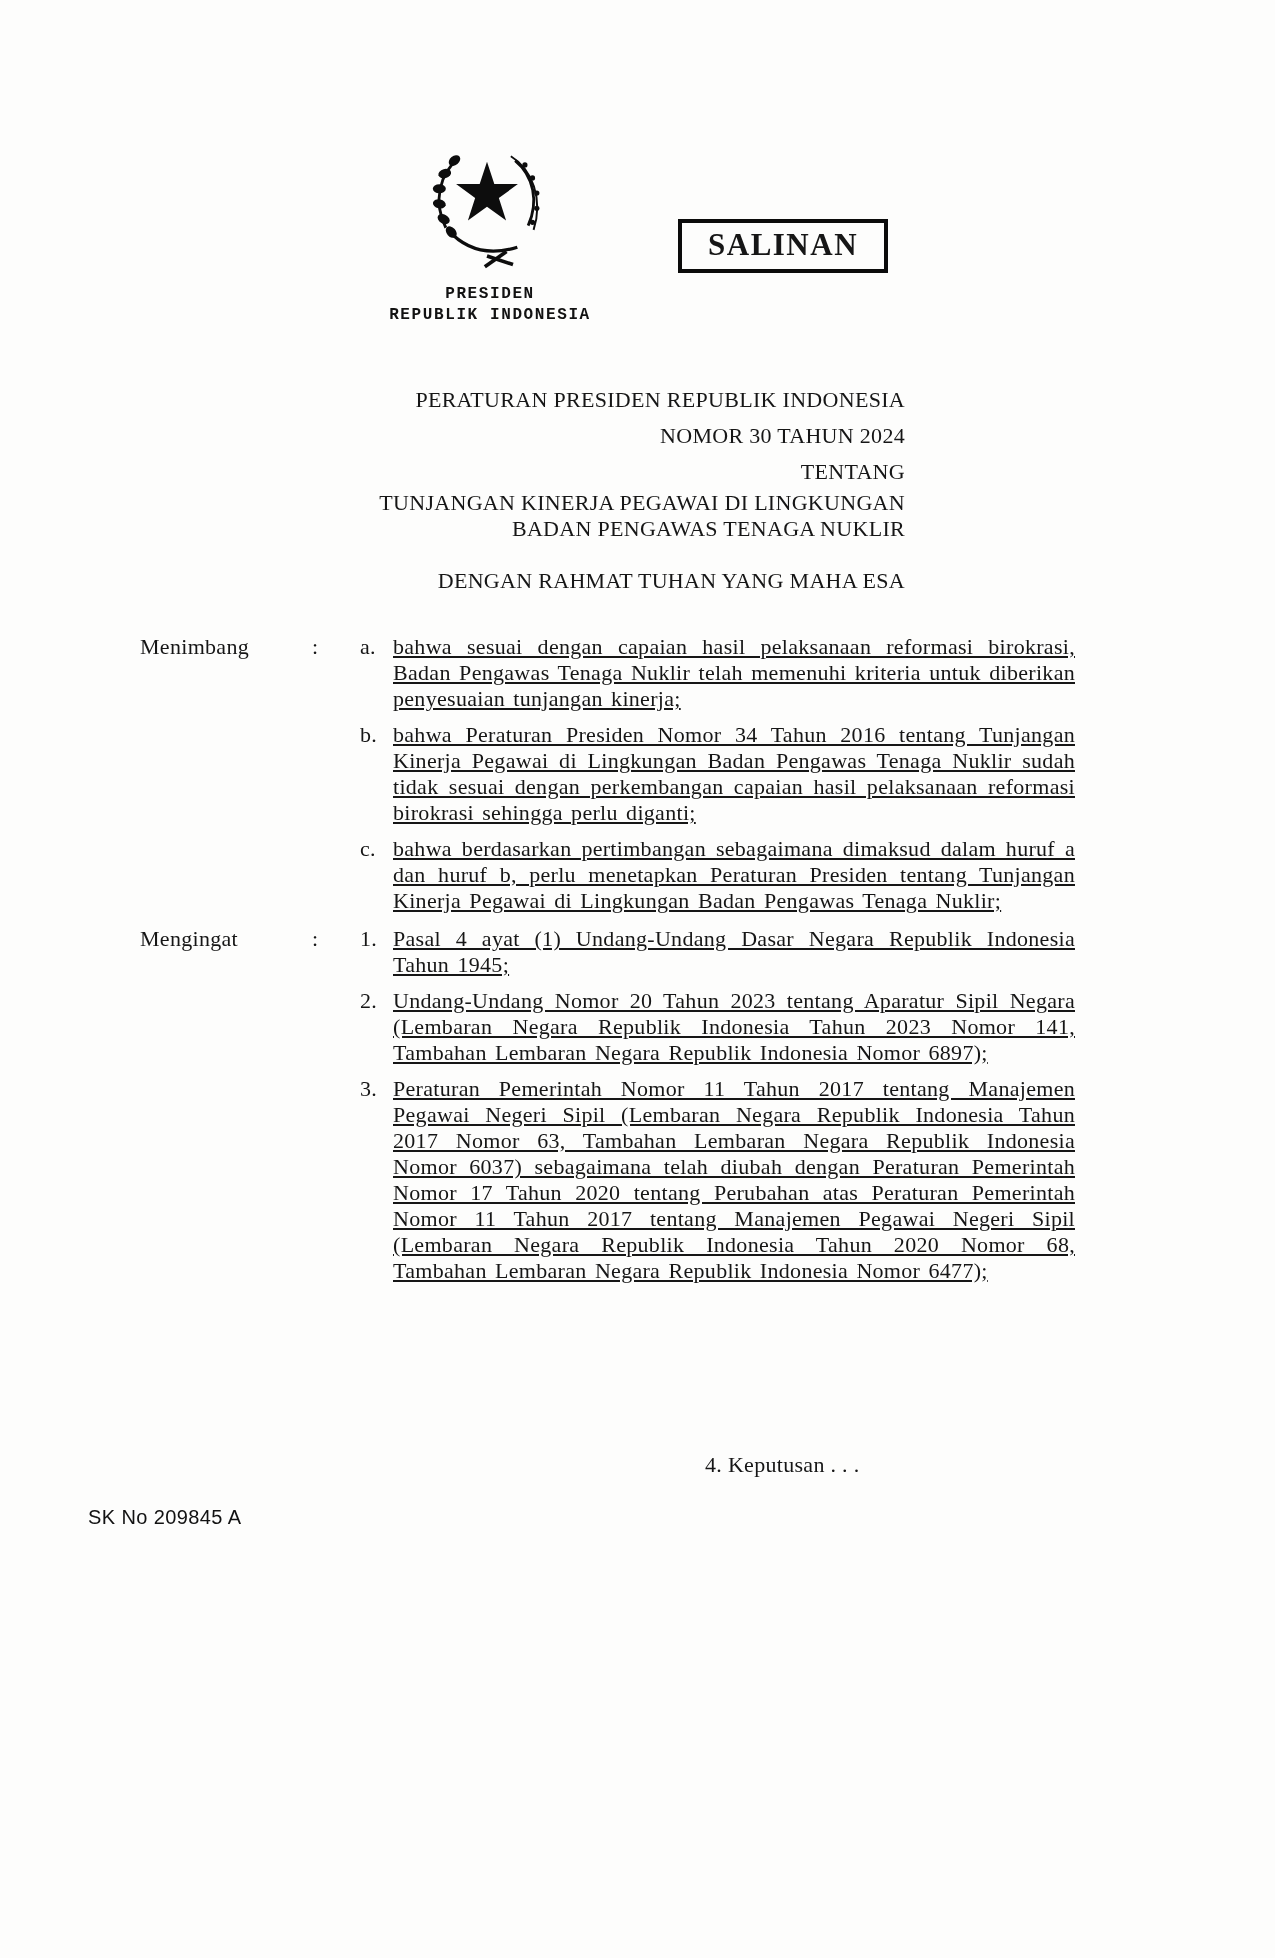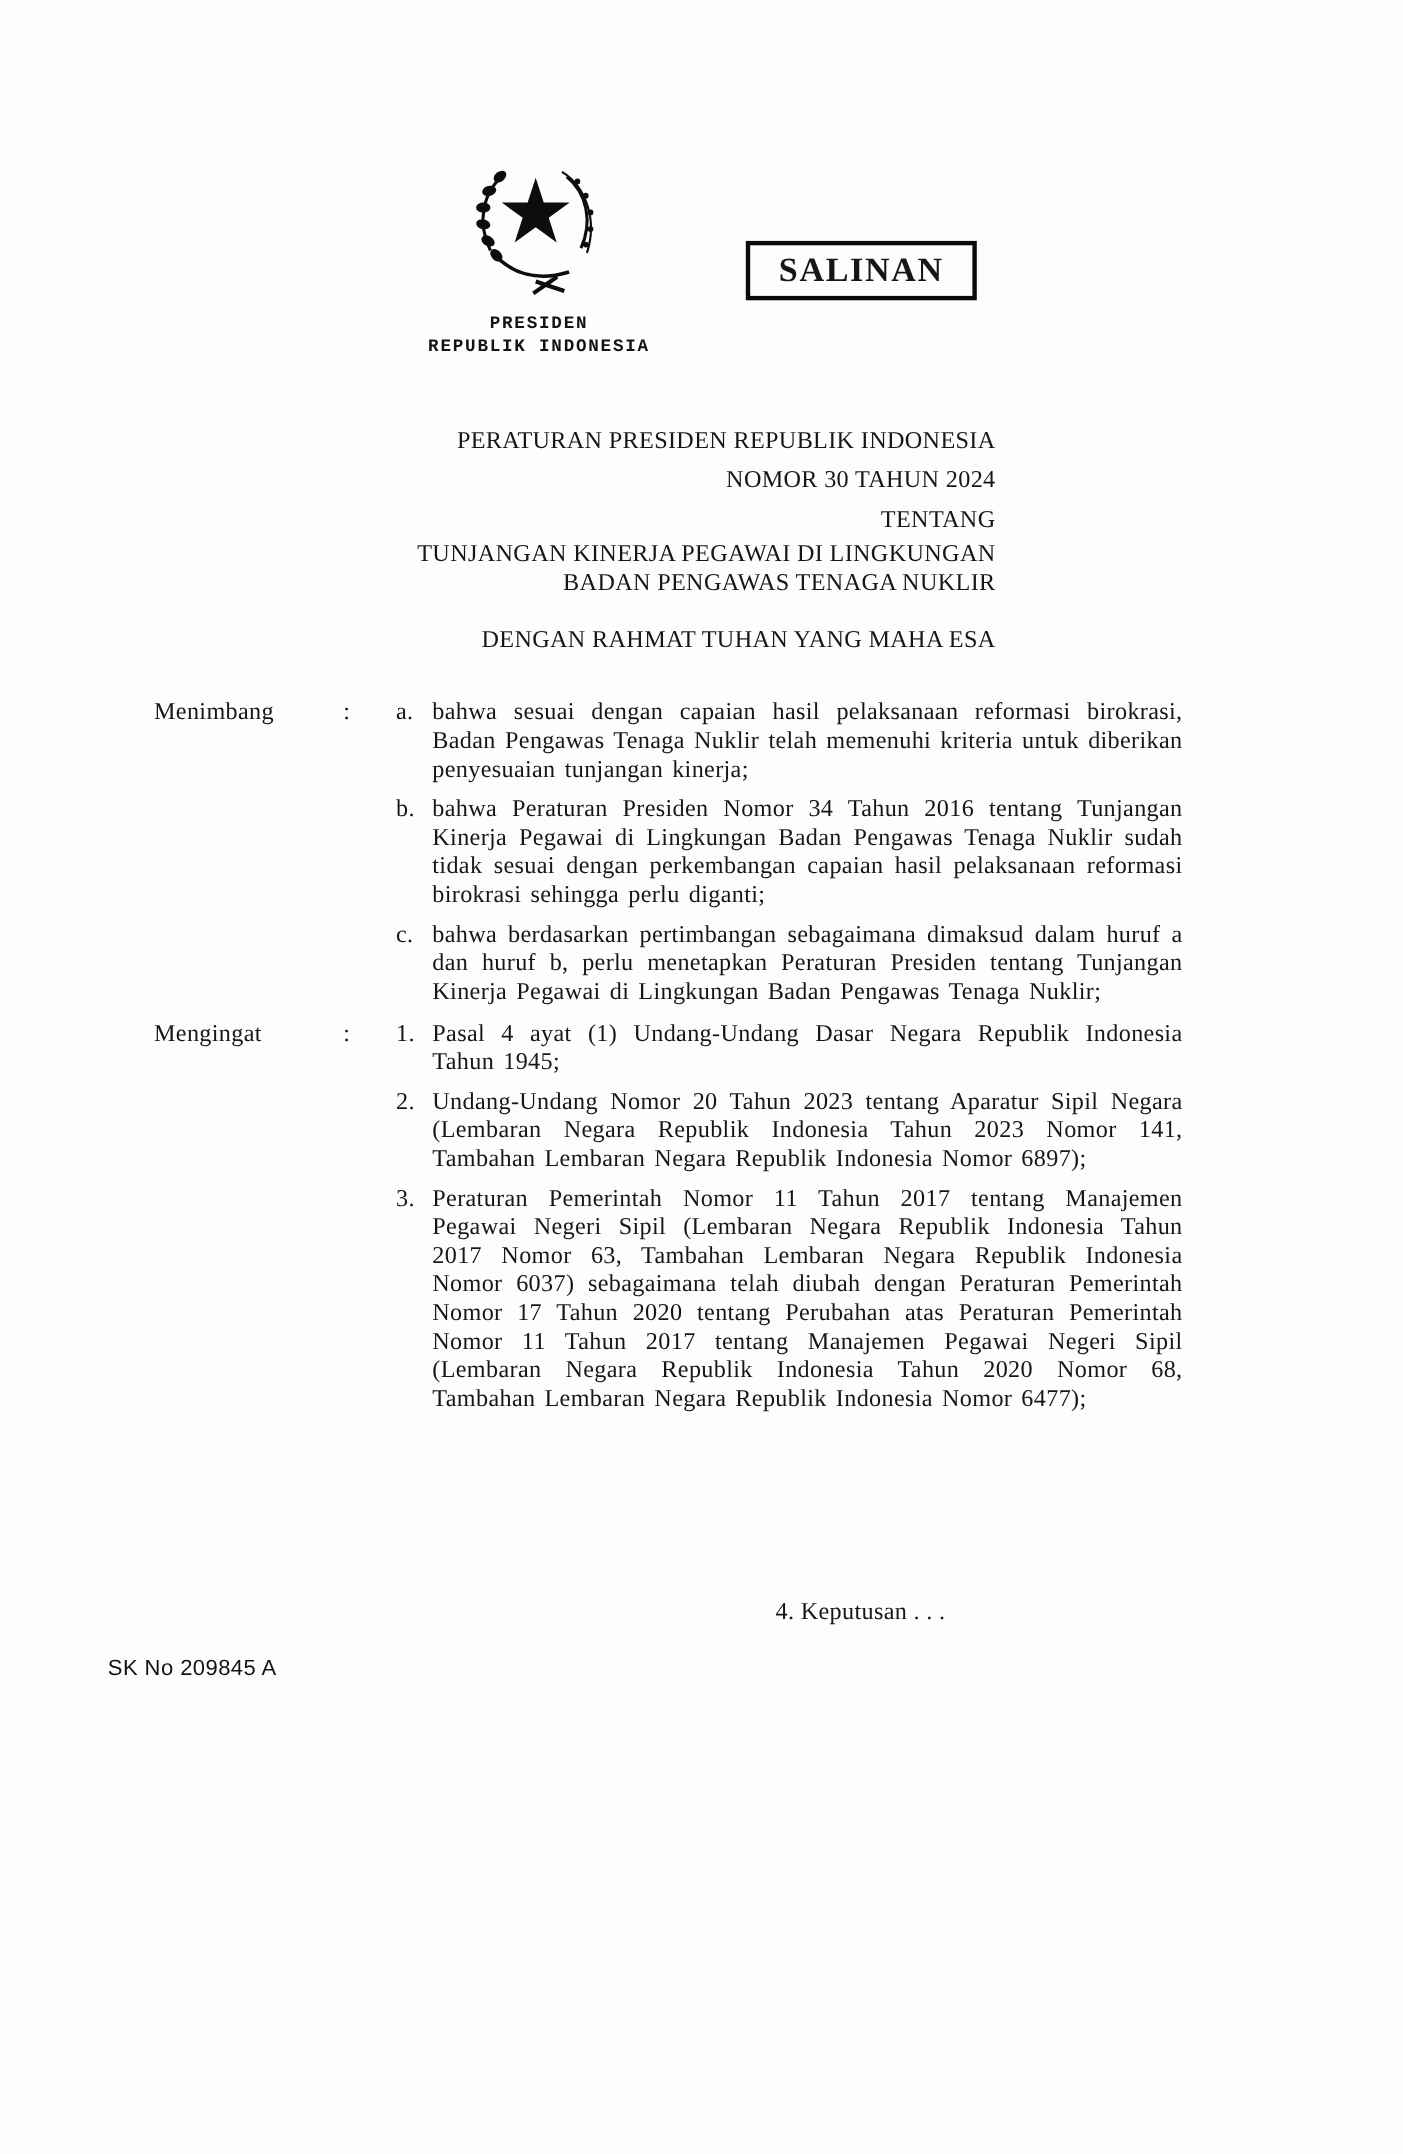--- a/index.html
+++ b/index.html
@@ -81,33 +81,33 @@
   }
   .clause + .clause { margin-top: 12px; }
   .clause-label { text-align: left; }
   .clause-colon { text-align: left; }
   .clause-items { display: flex; flex-direction: column; gap: 10px; }
   .item {
     display: grid;
     grid-template-columns: 33px 1fr;
     align-items: start;
   }
-  .item-text { text-align: justify; }
+  .item-text { text-align: justify; text-decoration: underline; }
 
   
   .catchword {
     position: absolute;
     left: 705px;
     top: 1452px;
     font-size: 22px;
     letter-spacing: 0.3px;
   }
   .doc-footer {
     position: absolute;
-    left: 98px;
+    left: 88px;
     top: 1506px;
     font-family: "Liberation Sans", "DejaVu Sans", sans-serif;
     font-size: 20px;
     letter-spacing: 0.4px;
     color: #121212;
   }
 </style>
 </head>
 <body>
 

